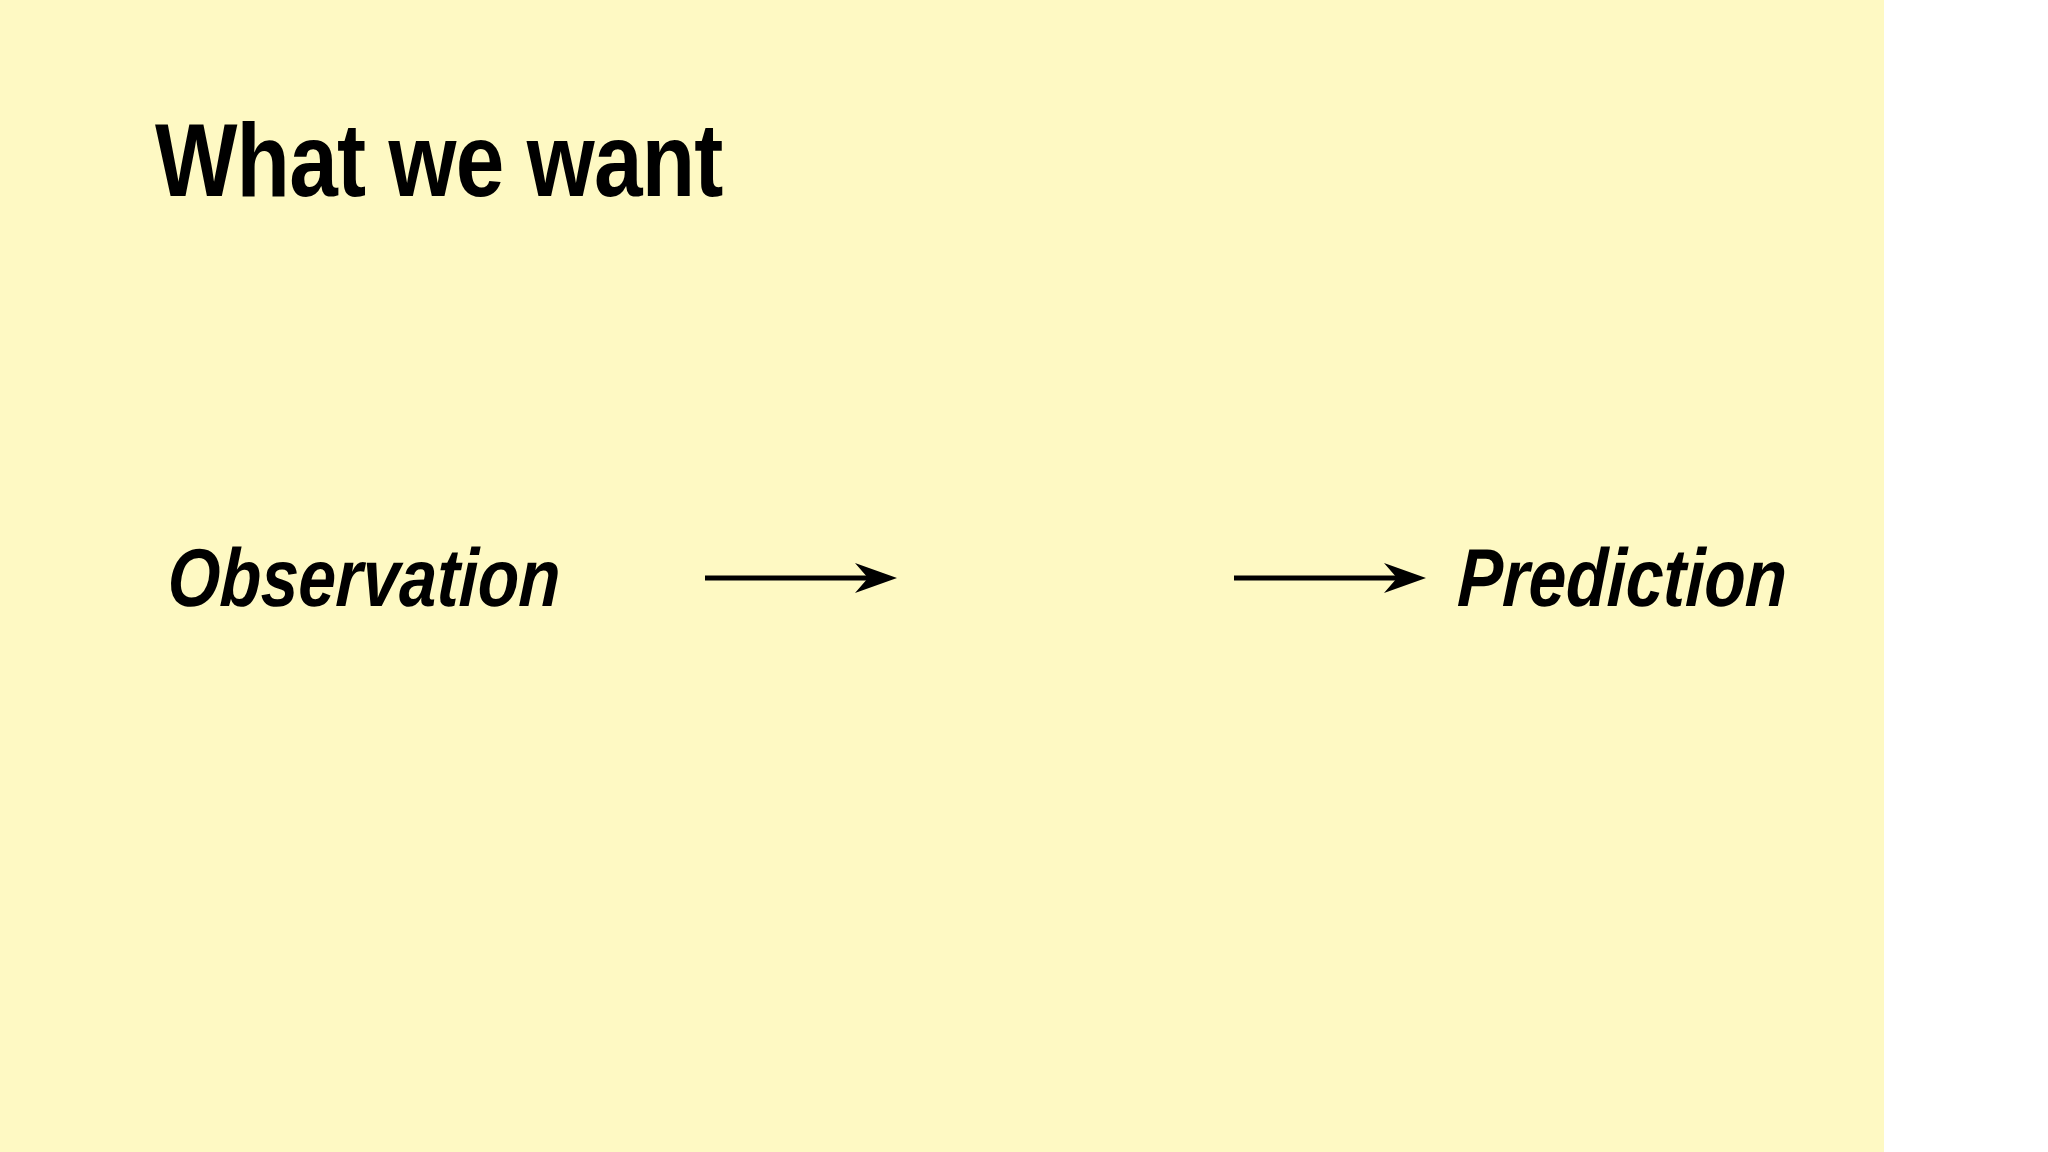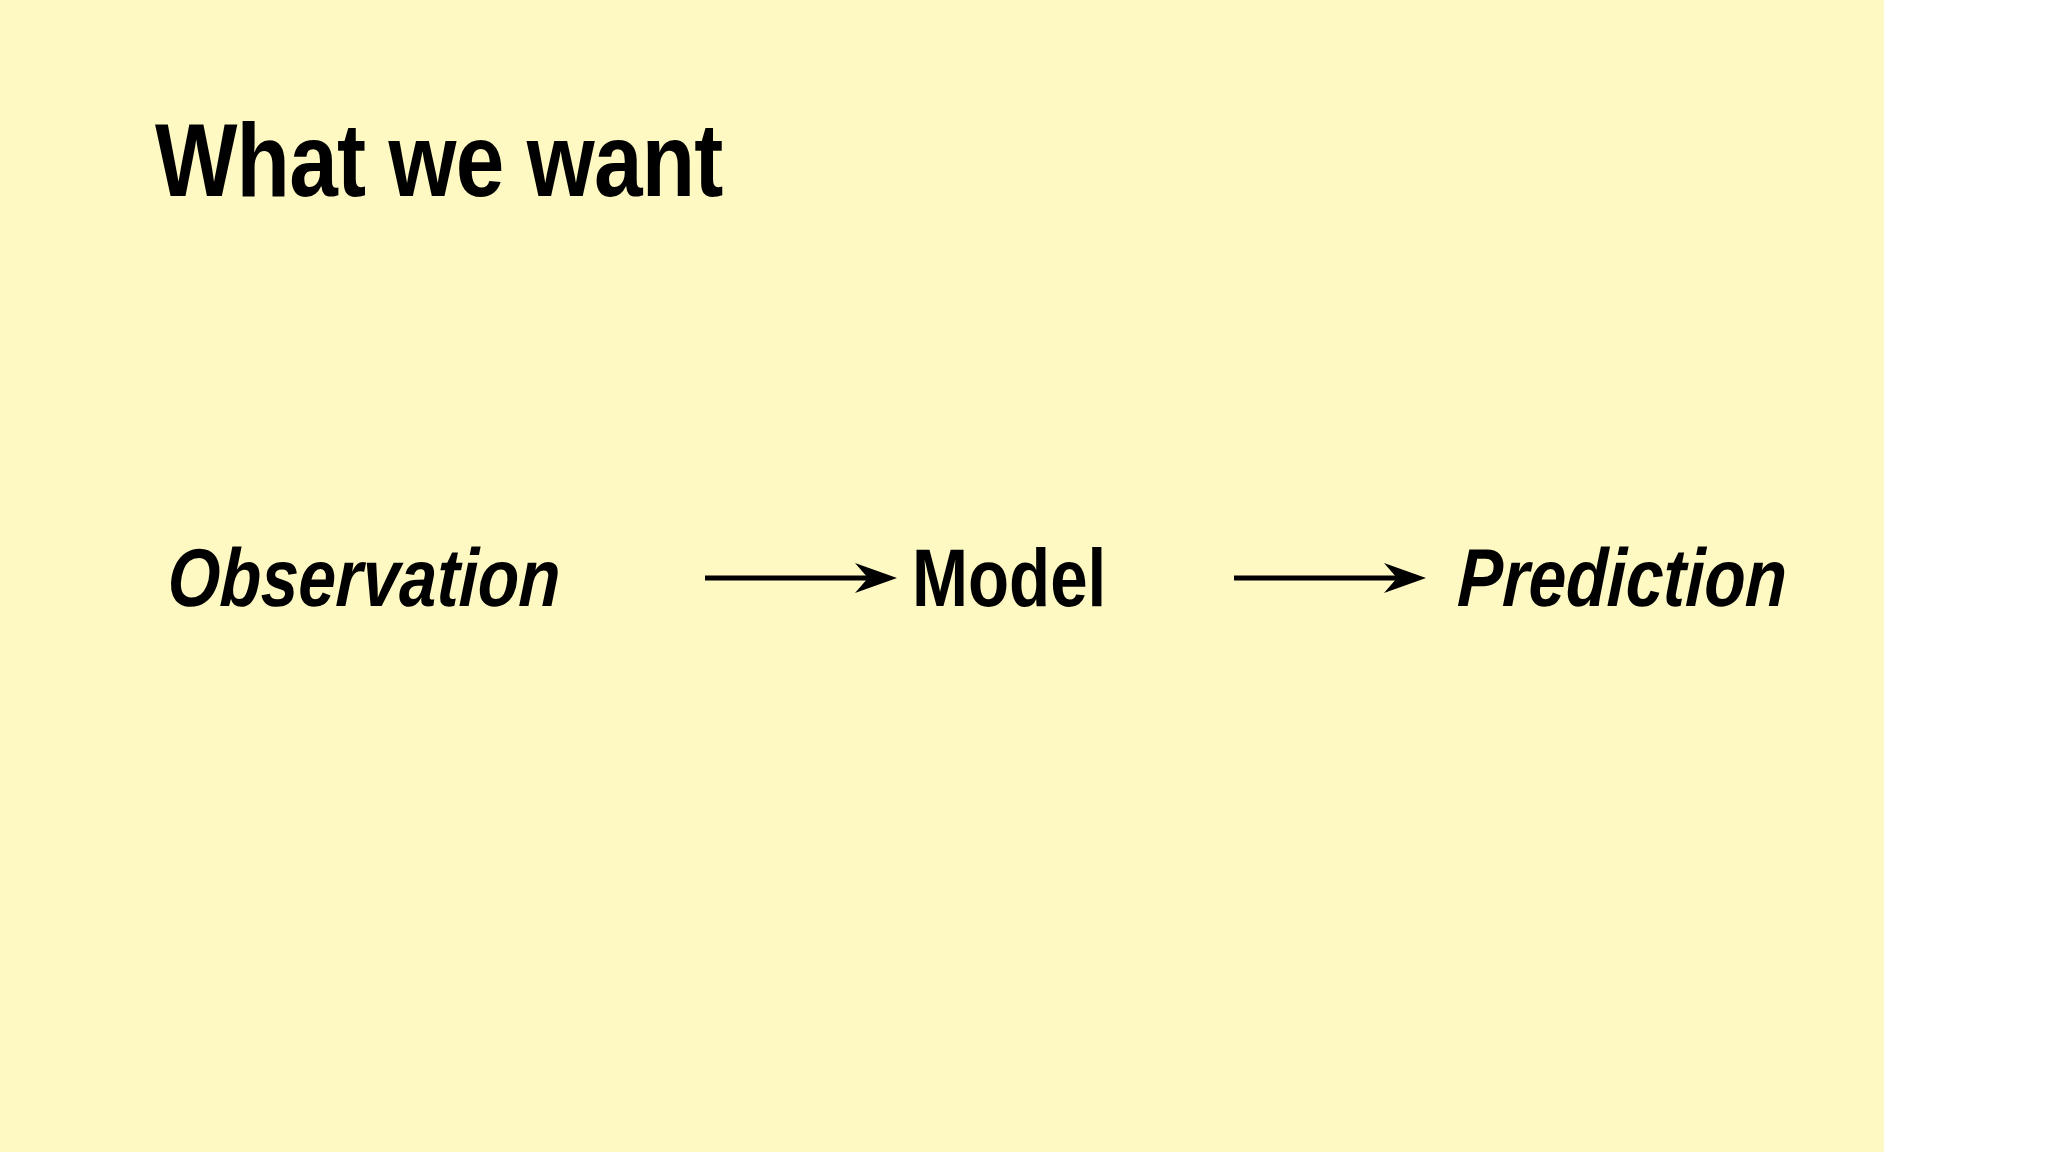--- a/index.html
+++ b/index.html
@@ -102,23 +102,20 @@
       <span class="node-text">Observation</span>
     </div>
 
     <div class="flow-arrow arrow-one">
       <svg width="192" height="40" viewBox="0 0 192 40" aria-hidden="true">
         <rect x="0" y="17.5" width="172" height="5" fill="#000000"></rect>
         <path d="M 150 5 L 192 20 L 150 35 L 163 20 Z" fill="#000000"></path>
       </svg>
     </div>
 
-    <div class="flow-node node-model">
-      <span class="node-text">Model</span>
-    </div>
 
     <div class="flow-arrow arrow-two">
       <svg width="192" height="40" viewBox="0 0 192 40" aria-hidden="true">
         <rect x="0" y="17.5" width="172" height="5" fill="#000000"></rect>
         <path d="M 150 5 L 192 20 L 150 35 L 163 20 Z" fill="#000000"></path>
       </svg>
     </div>
 
     <div class="flow-node italic node-prediction">
       <span class="node-text">Prediction</span>

